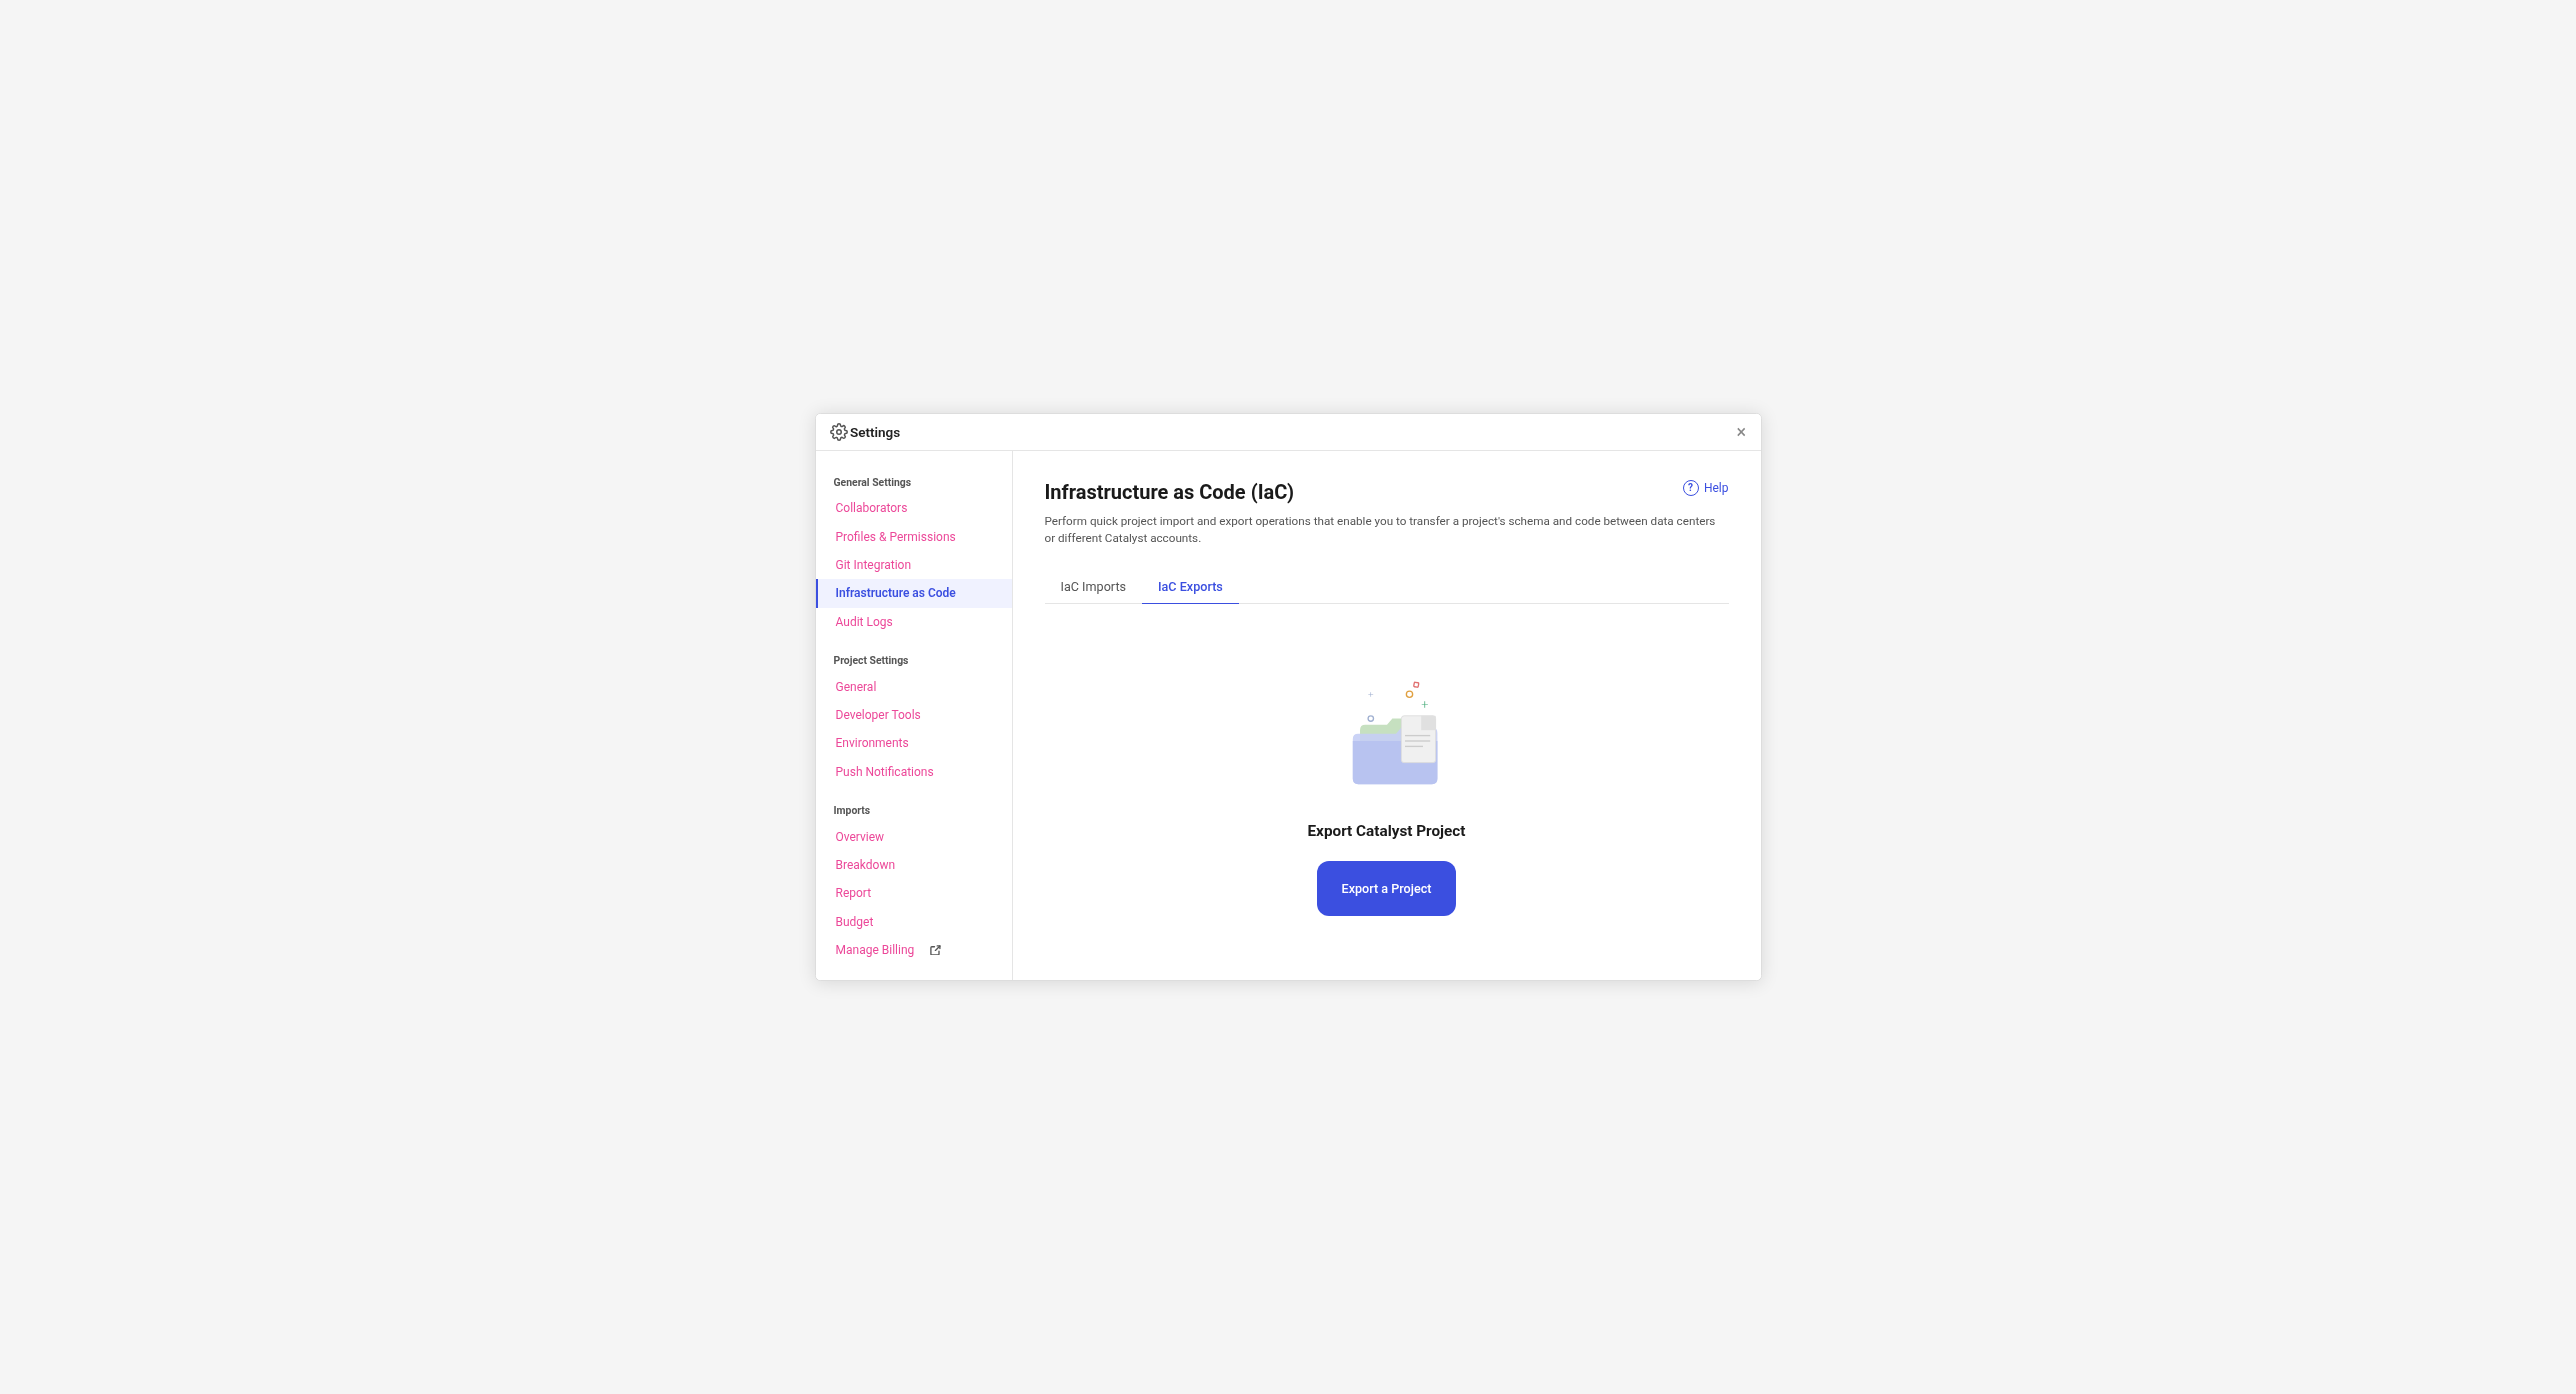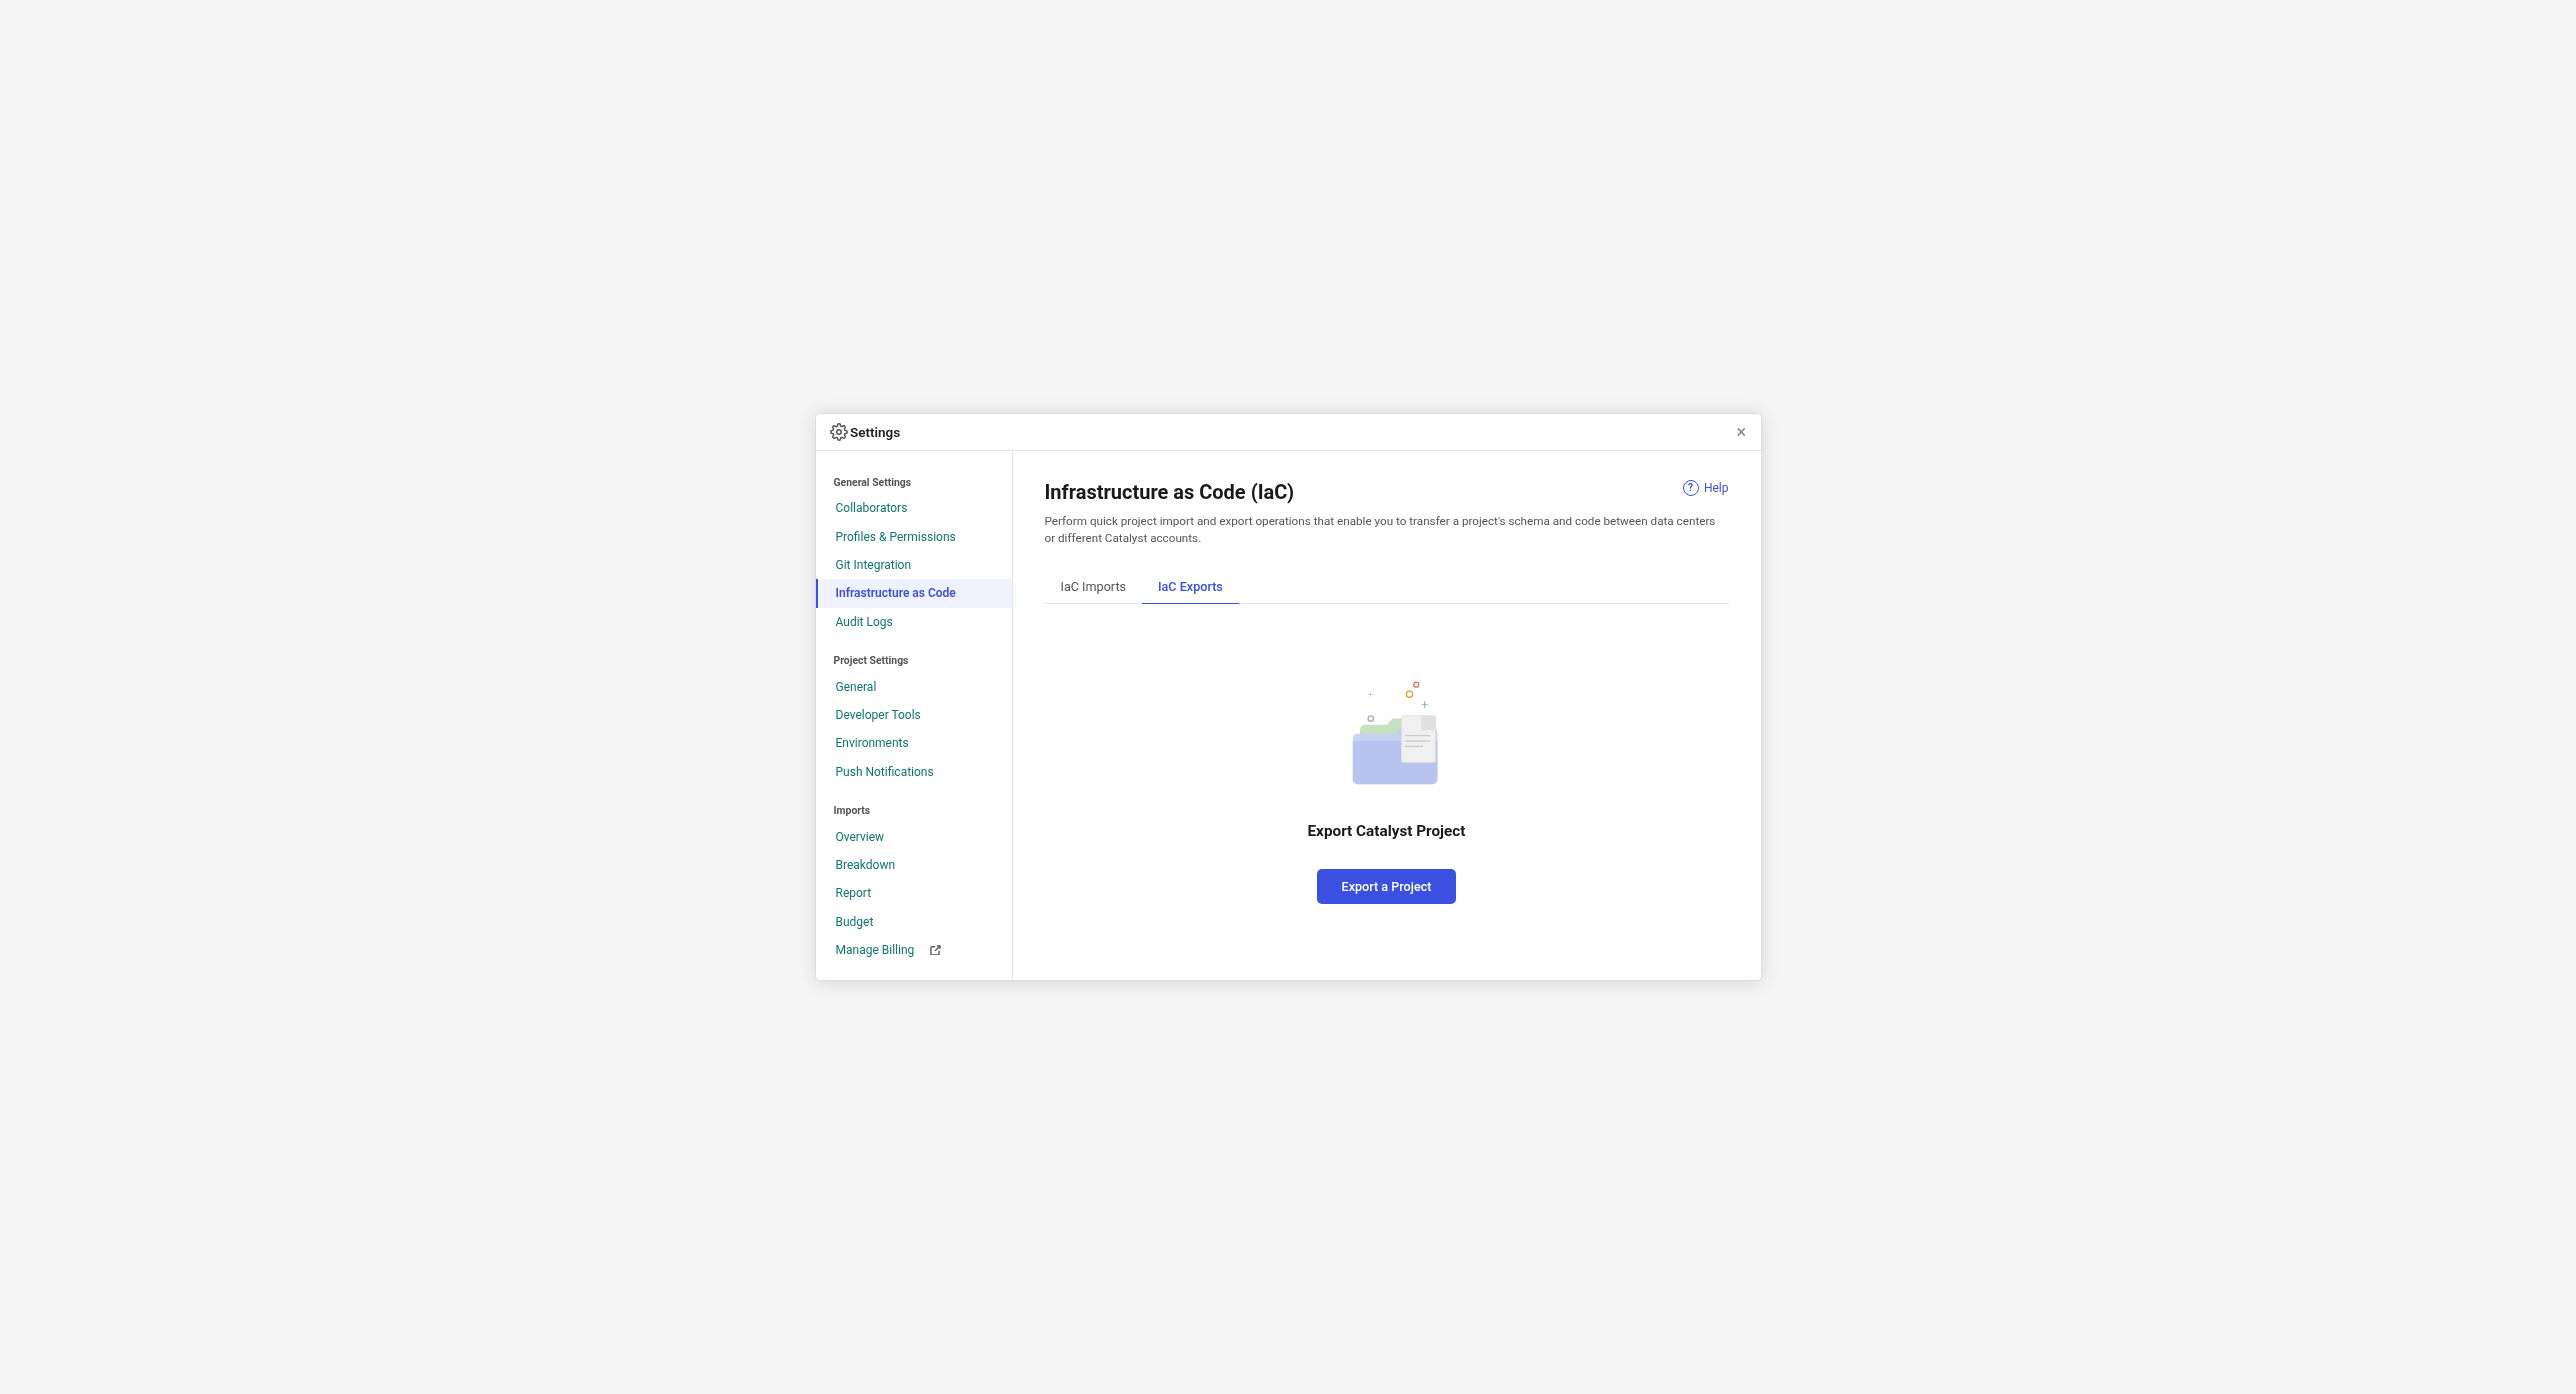--- a/index.html
+++ b/index.html
@@ -78,21 +78,21 @@
       color: #555;
       padding: 9px 18px 5.4px 18px;
       text-transform: none;
       letter-spacing: 0;
     }
 
     .sidebar-item {
       display: block;
       padding: 7.2px 18px;
       font-size: 12px;
-      color: #0f766e;
+      color: #ec4899;
       cursor: pointer;
       text-decoration: none;
       border-left: 2.7px solid transparent;
     }
 
     .sidebar-item.active {
       color: #3B4FE0;
       font-weight: 600;
       border-left: 2.7px solid #3B4FE0;
       background: #f0f2ff;
@@ -205,26 +205,25 @@
       text-align: center;
       max-width: 307px;
       line-height: 1.6;
       margin-bottom: 21.7px;
     }
 
     .export-button {
       background: #3B4FE0;
       color: #fff;
       border: none;
-      border-radius: 5px;
-      padding: 10px 25px;
+      border-radius: 12px;
+      padding: 20px 25px;
       font-size: 12.6px;
       font-weight: 500;
       cursor: pointer;
-      margin-top: 8px;
     }
 
     .gear-icon-svg {
       width: 18px;
       height: 18px;
     }
 
     .external-icon {
       width: 10.8px;
       height: 10.8px;

